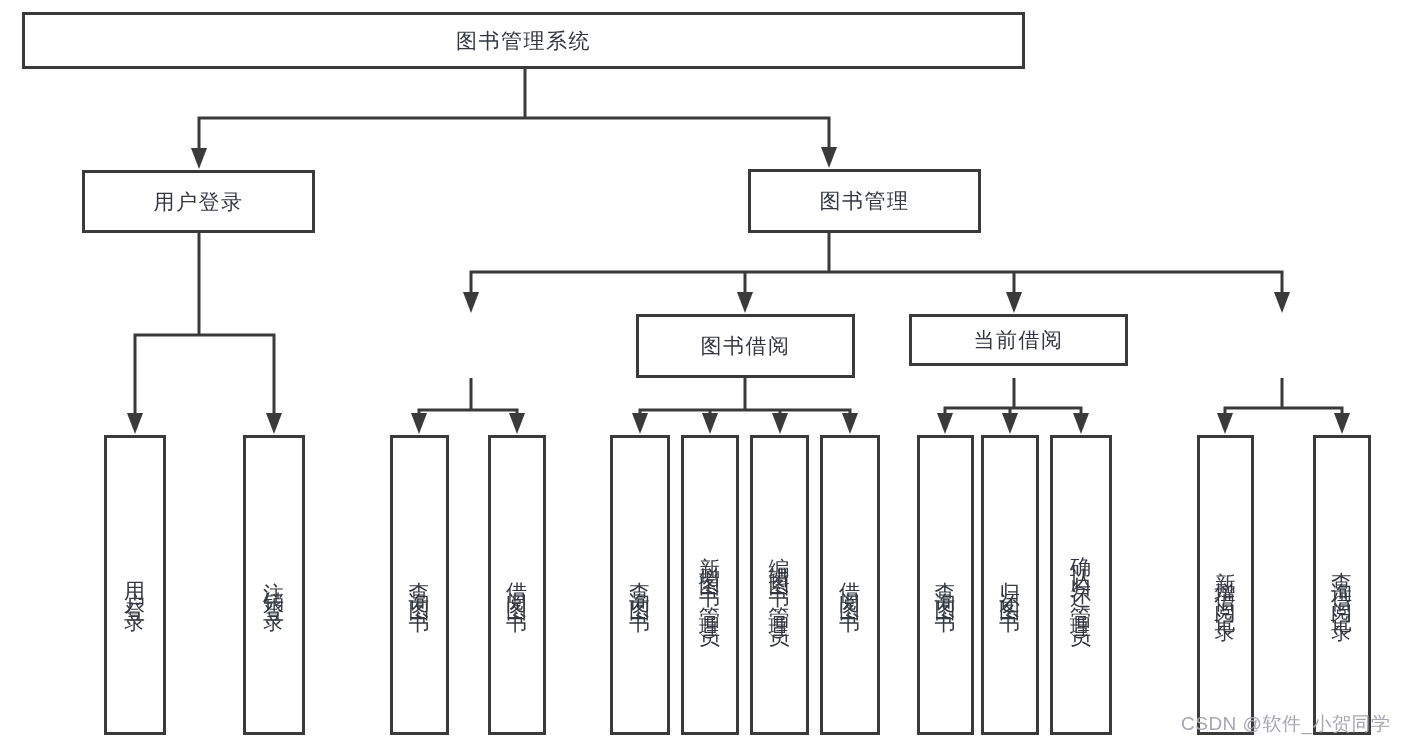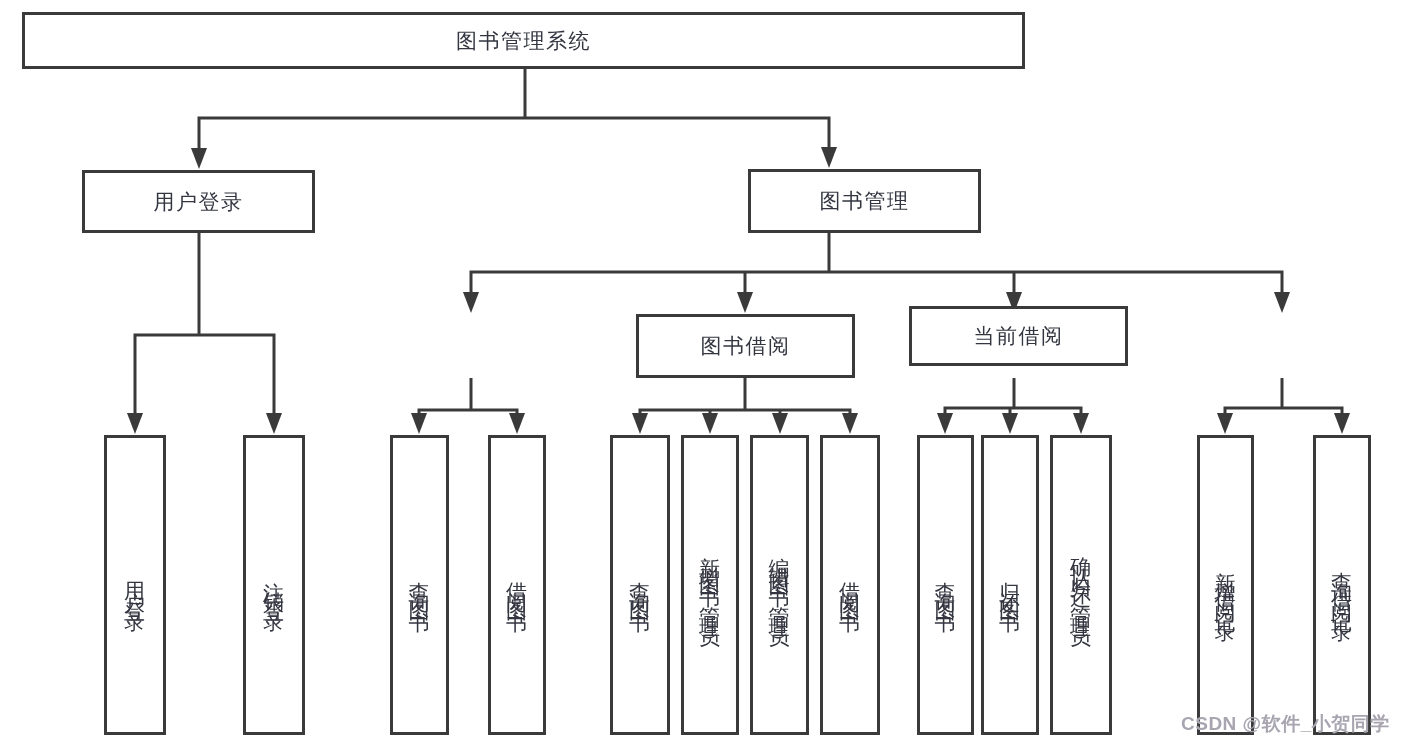--- a/index.html
+++ b/index.html
@@ -47,21 +47,20 @@
     white-space:nowrap;
   }
   .watermark{
     position:absolute;
     left:1181px;top:711px;
     font-size:19px;
     color:#a8a5b0;
     letter-spacing:0.5px;
     z-index:5;
     white-space:nowrap;
-    font-weight:bold;
   }
 </style>
 </head>
 <body>
 
 <div class="stage">
 
   <svg class="connectors" viewBox="0 0 1405 747" xmlns="http://www.w3.org/2000/svg">
     <g stroke="#3a3a3a" stroke-width="3" fill="none" stroke-linejoin="miter">
 
@@ -124,21 +123,21 @@
   <div class="nbox" style="left:82px;top:170px;width:233px;height:63px">
     <span class="nlabel">用户登录</span>
   </div>
   <div class="nbox" style="left:748px;top:169px;width:233px;height:64px">
     <span class="nlabel">图书管理</span>
   </div>
 
   <div class="nbox" style="left:636px;top:314px;width:219px;height:64px">
     <span class="nlabel">图书借阅</span>
   </div>
-  <div class="nbox" style="left:909px;top:306px;width:219px;height:60px">
+  <div class="nbox" style="left:909px;top:314px;width:219px;height:52px">
     <span class="nlabel">当前借阅</span>
   </div>
 
   <div class="vbox" style="left:104px;width:62px">
     <span class="vlabel">用户登录</span>
   </div>
   <div class="vbox" style="left:243px;width:62px">
     <span class="vlabel">注销登录</span>
   </div>
 

